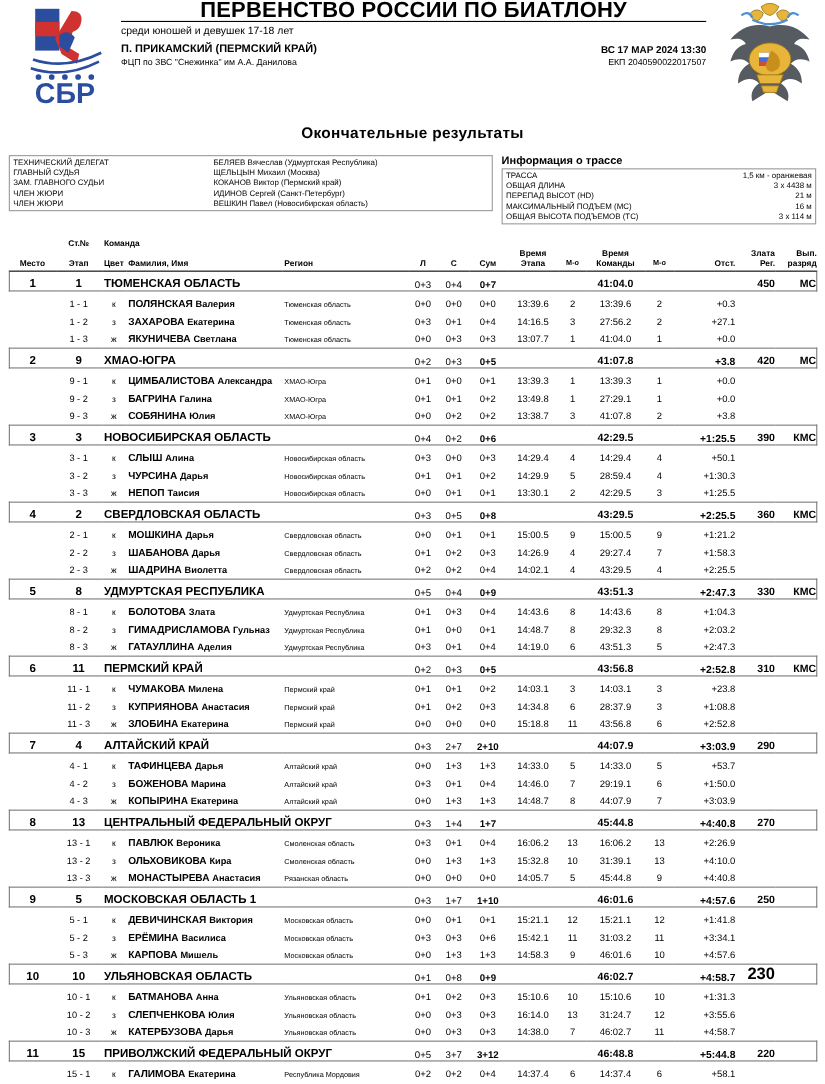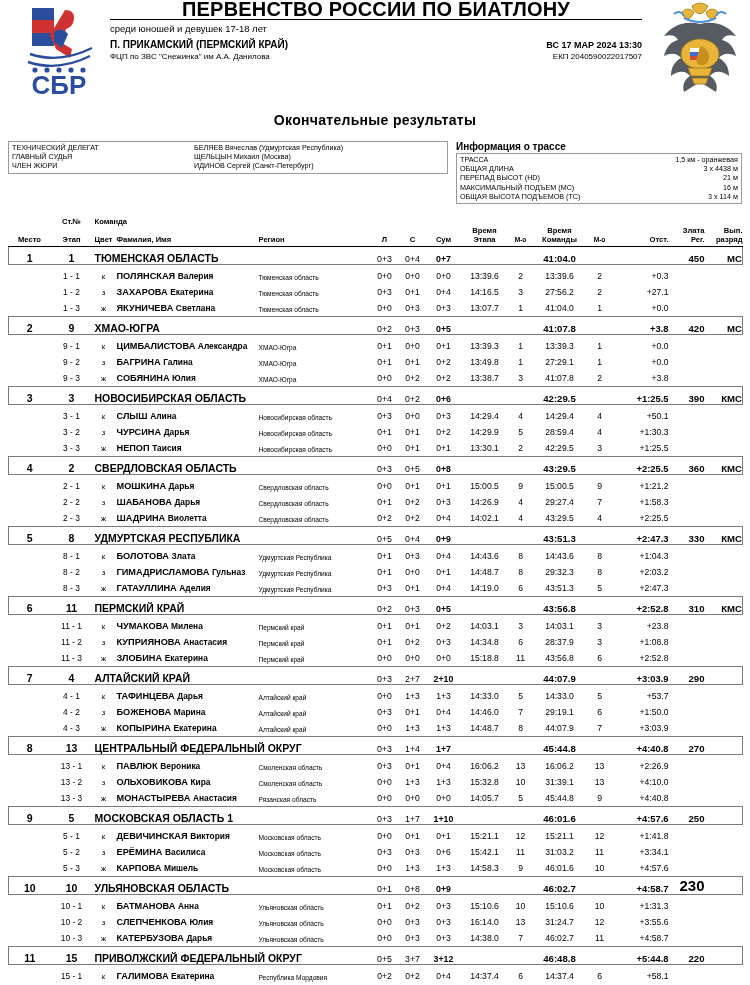--- a/index.html
+++ b/index.html
@@ -167,21 +167,27 @@
 
     <div class="info-col left">
       <div class="info-box">
         <div class="info-line">
           <span class="k">ТЕХНИЧЕСКИЙ ДЕЛЕГАТ</span><span class="v">БЕЛЯЕВ Вячеслав (Удмуртская Республика)</span>
         </div>
         <div class="info-line">
           <span class="k">ГЛАВНЫЙ СУДЬЯ</span><span class="v">ЩЕЛЬЦЫН Михаил (Москва)</span>
         </div>
         <div class="info-line">
+          <span class="k">ЗАМ. ГЛАВНОГО СУДЬИ</span><span class="v">КОКАНОВ Виктор (Пермский край)</span>
+        </div>
+        <div class="info-line">
           <span class="k">ЧЛЕН ЖЮРИ</span><span class="v">ИДИНОВ Сергей (Санкт-Петербург)</span>
+        </div>
+        <div class="info-line">
+          <span class="k">ЧЛЕН ЖЮРИ</span><span class="v">ВЕШКИН Павел (Новосибирская область)</span>
         </div>
       </div>
     </div>
 
     <div class="info-col right">
       <div class="info-h">Информация о трассе</div>
       <div class="info-box">
         <div class="info-line">
           <span class="k">ТРАССА</span><span class="v">1,5 км - оранжевая</span>
         </div>

